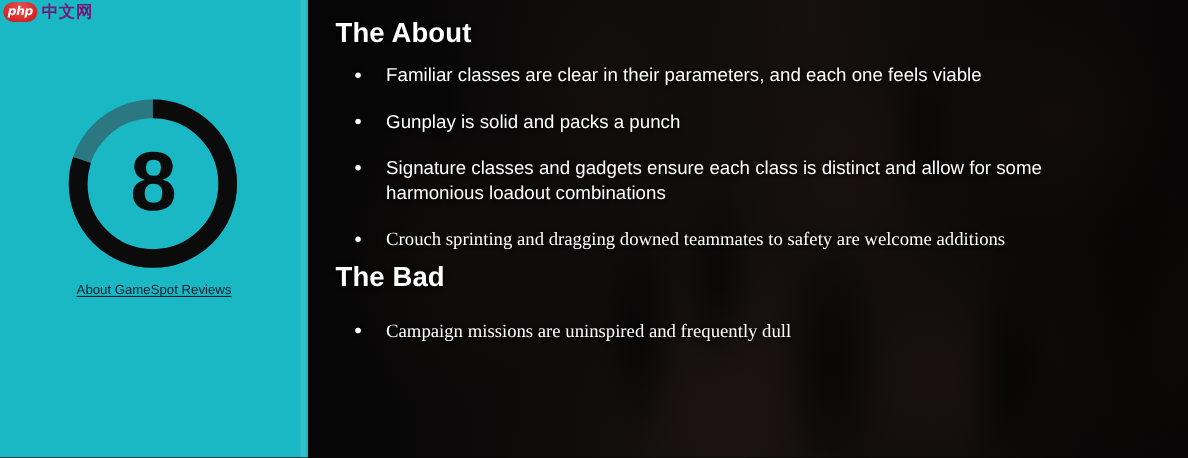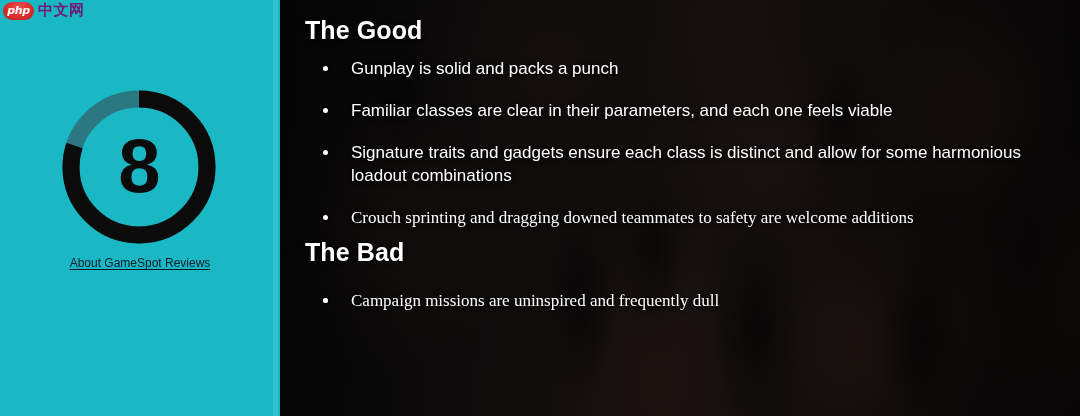--- a/index.html
+++ b/index.html
@@ -229,33 +229,33 @@
 
   </aside>
 
   <section class="review-panel">
     <div class="backdrop"></div>
     <div class="backdrop-shapes"></div>
     <div class="backdrop-scrim"></div>
 
     <div class="review-content">
 
-      <h2 class="section-heading heading-good">The Good</h2>
+      <h2 class="section-heading heading-good">The About</h2>
       <ul class="bullet-list list-good">
         <li class="bullet-item">
           <span class="dot"></span>
+          <span>Familiar classes are clear in their parameters, and each one feels viable</span>
+        </li>
+        <li class="bullet-item">
+          <span class="dot"></span>
           <span>Gunplay is solid and packs a punch</span>
         </li>
         <li class="bullet-item">
           <span class="dot"></span>
-          <span>Familiar classes are clear in their parameters, and each one feels viable</span>
-        </li>
-        <li class="bullet-item">
-          <span class="dot"></span>
-          <span>Signature traits and gadgets ensure each class is distinct and allow for some harmonious loadout combinations</span>
+          <span>Signature classes and gadgets ensure each class is distinct and allow for some harmonious loadout combinations</span>
         </li>
         <li class="bullet-item">
           <span class="dot"></span>
           <span>Crouch sprinting and dragging downed teammates to safety are welcome additions</span>
         </li>
       </ul>
 
       <h2 class="section-heading heading-bad">The Bad</h2>
       <ul class="bullet-list list-bad">
         <li class="bullet-item">

